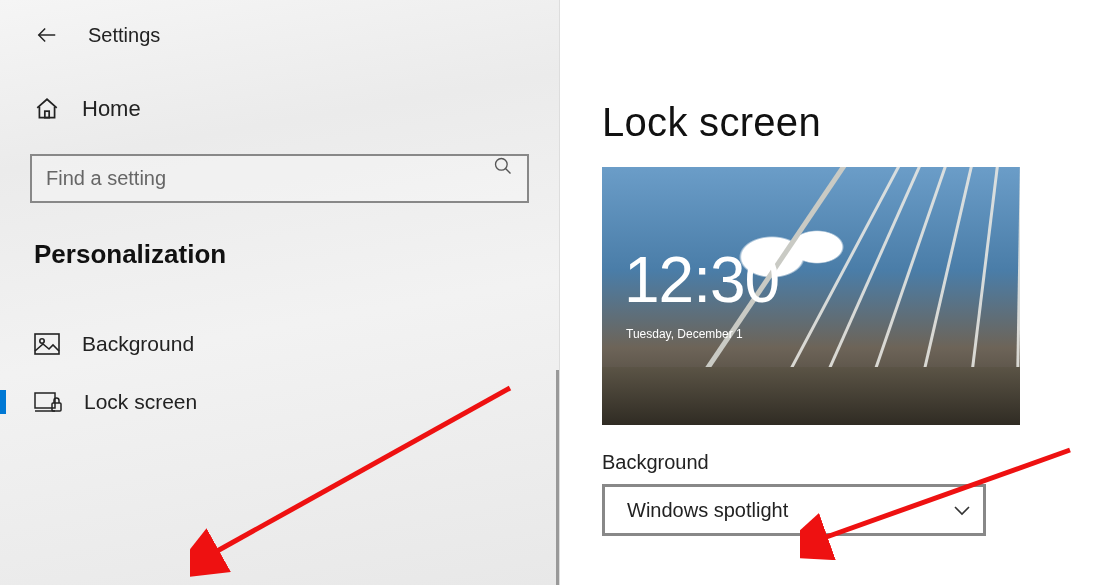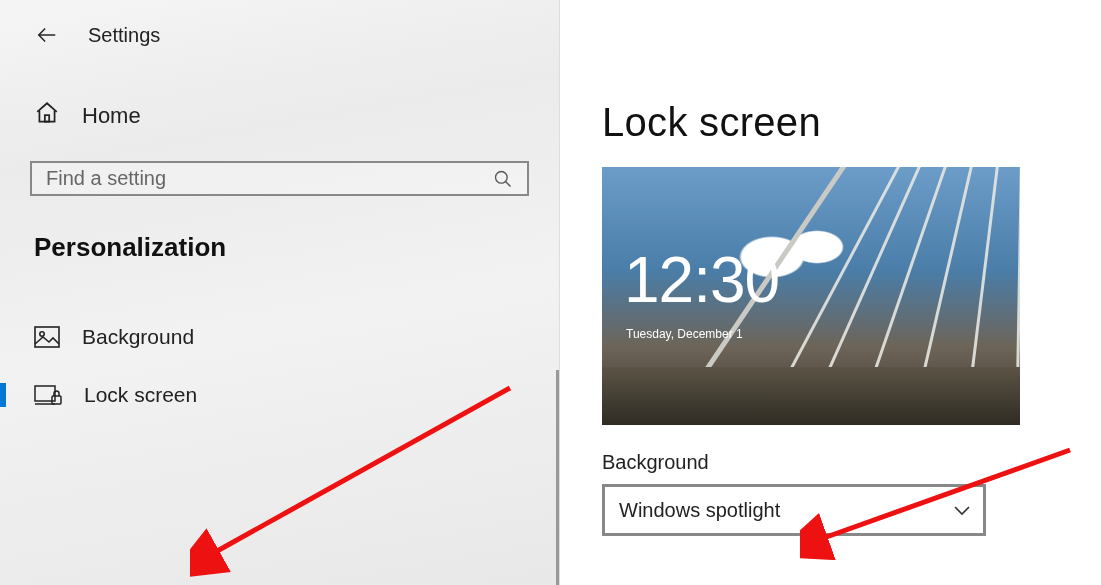--- a/index.html
+++ b/index.html
@@ -42,30 +42,28 @@
   .home-row {
     display: flex;
     align-items: center;
     padding: 26px 0 26px 34px;
     cursor: pointer;
   }
   .home-row .label {
     font-size: 22px;
     margin-left: 22px;
     color: #222;
-    margin-top: 7px;
   }
   .search-wrap {
     margin: 6px 30px 0 30px;
   }
   .search-box {
     border: 2px solid #888;
-    height: 35px;
-    display: flex;
-    align-items: center;
+    height: 49px;
+    display: flex;
     padding: 0 14px;
     background: rgba(255,255,255,0.25);
   }
   .search-box input {
     flex: 1;
     border: none;
     background: transparent;
     font-size: 20px;
     color: #555;
     outline: none;
@@ -161,21 +159,21 @@
     margin-bottom: 10px;
     color: #222;
   }
   .dropdown {
     border: 3px solid #888;
     width: 384px;
     height: 52px;
     display: flex;
     align-items: center;
     justify-content: space-between;
-    padding: 0 12px 0 14px;
+    padding: 0 12px 0 22px;
     cursor: pointer;
     background: #fff;
   }
   .dropdown .sel { font-size: 20px; color: #222; }
 
   
   .arrow-svg {
     position: absolute;
     pointer-events: none;
   }

